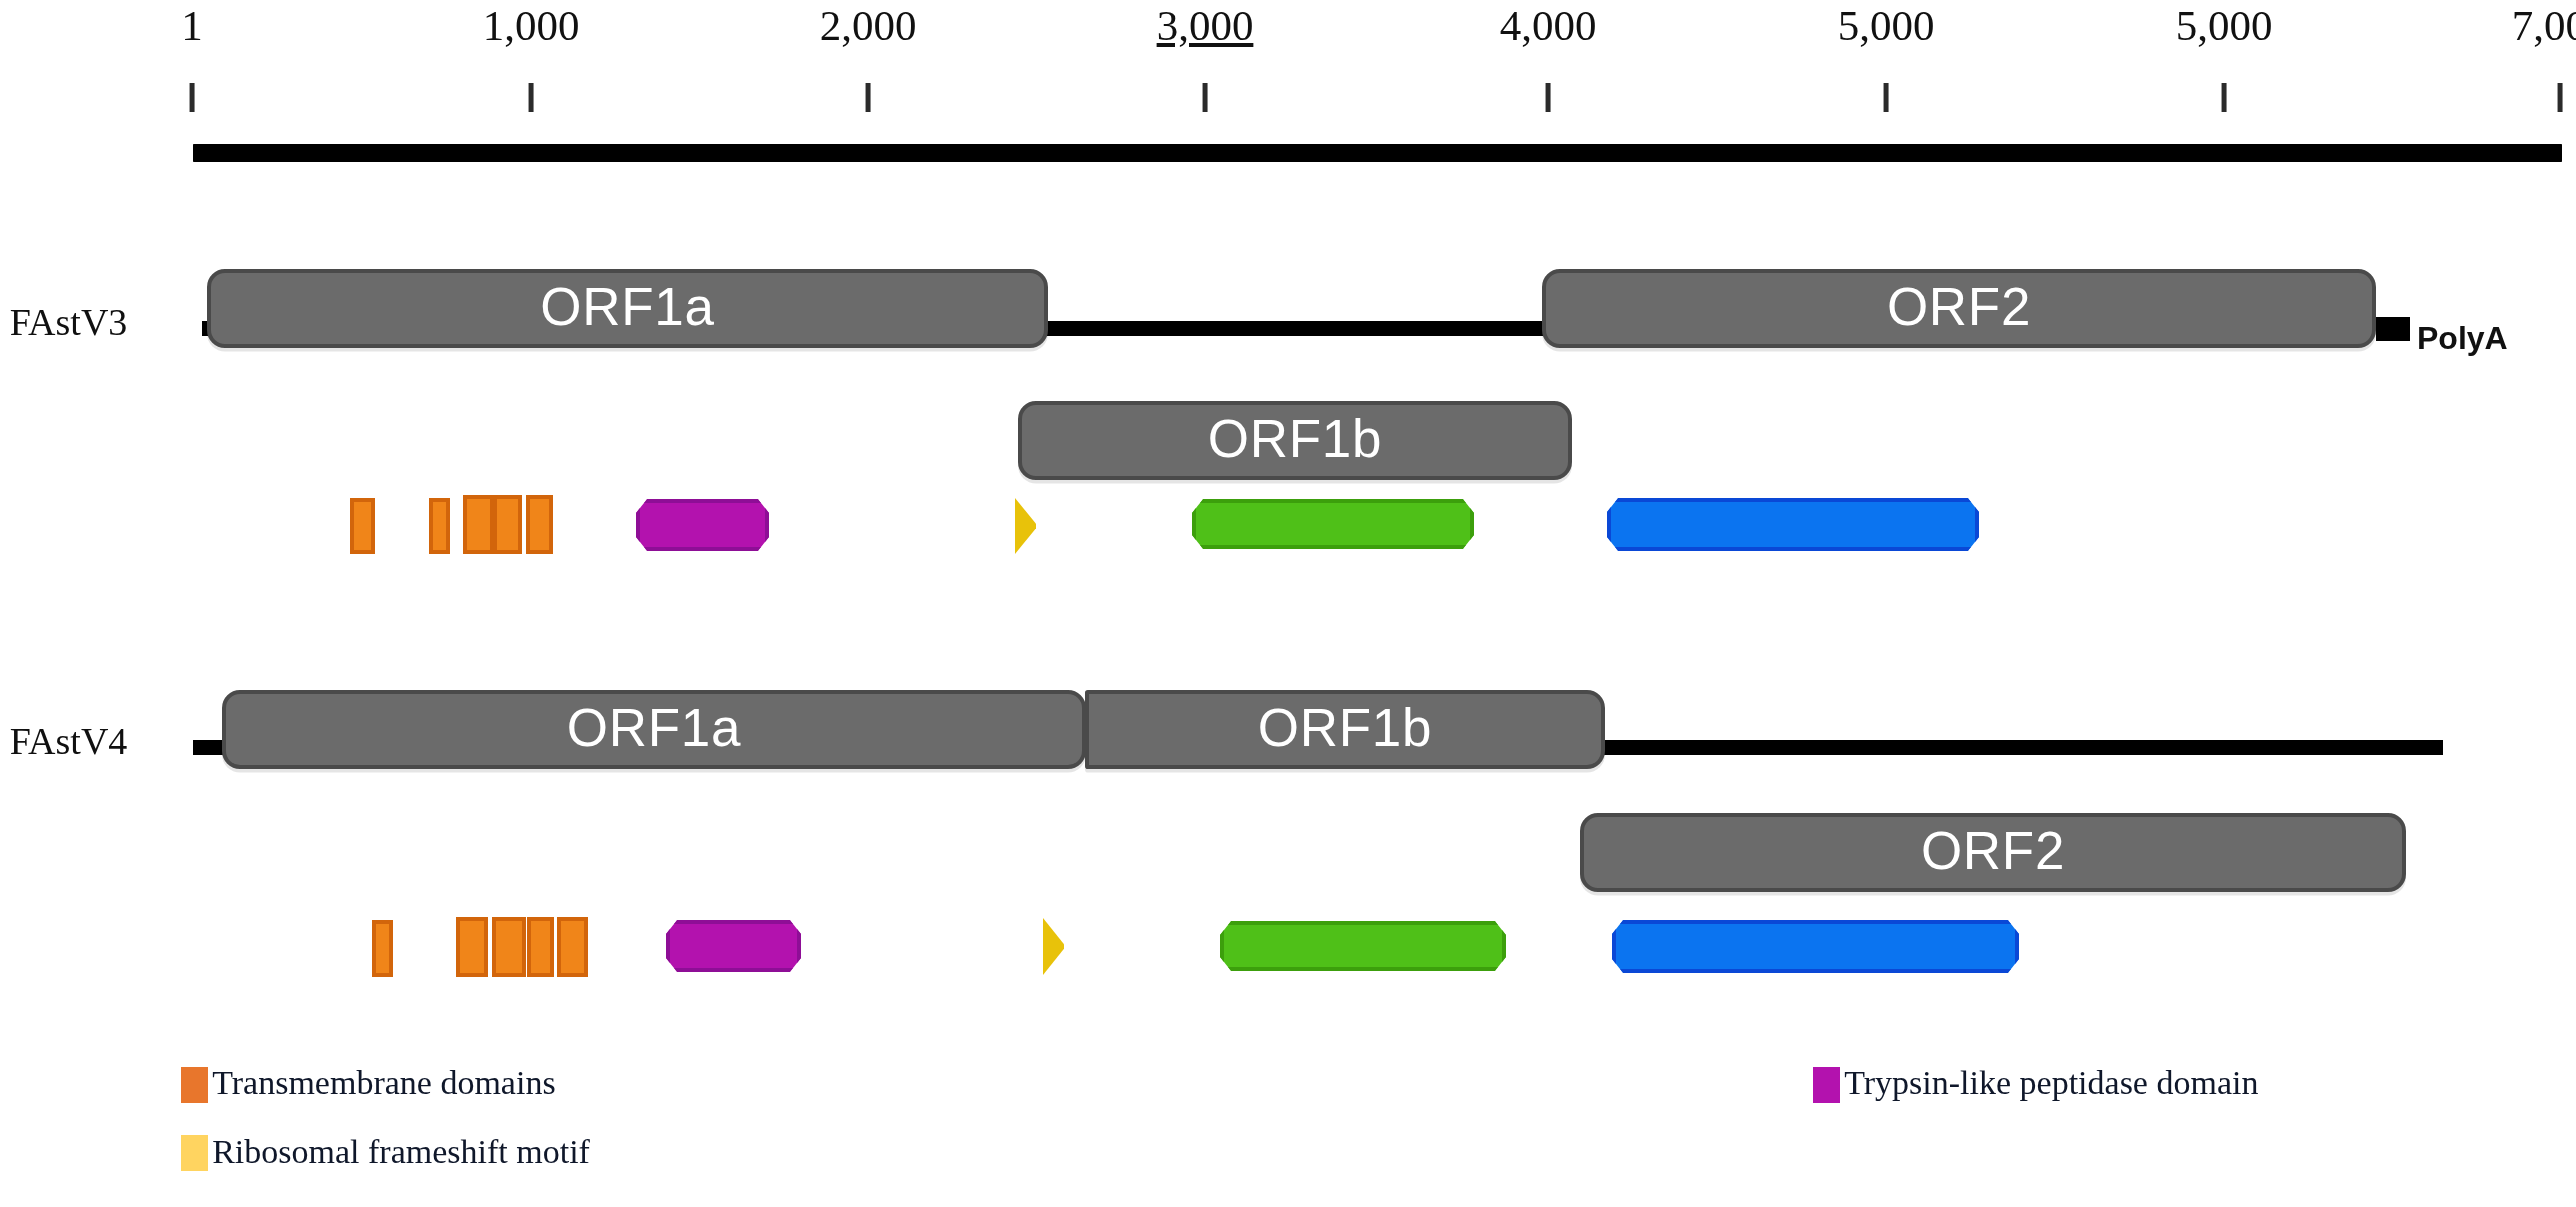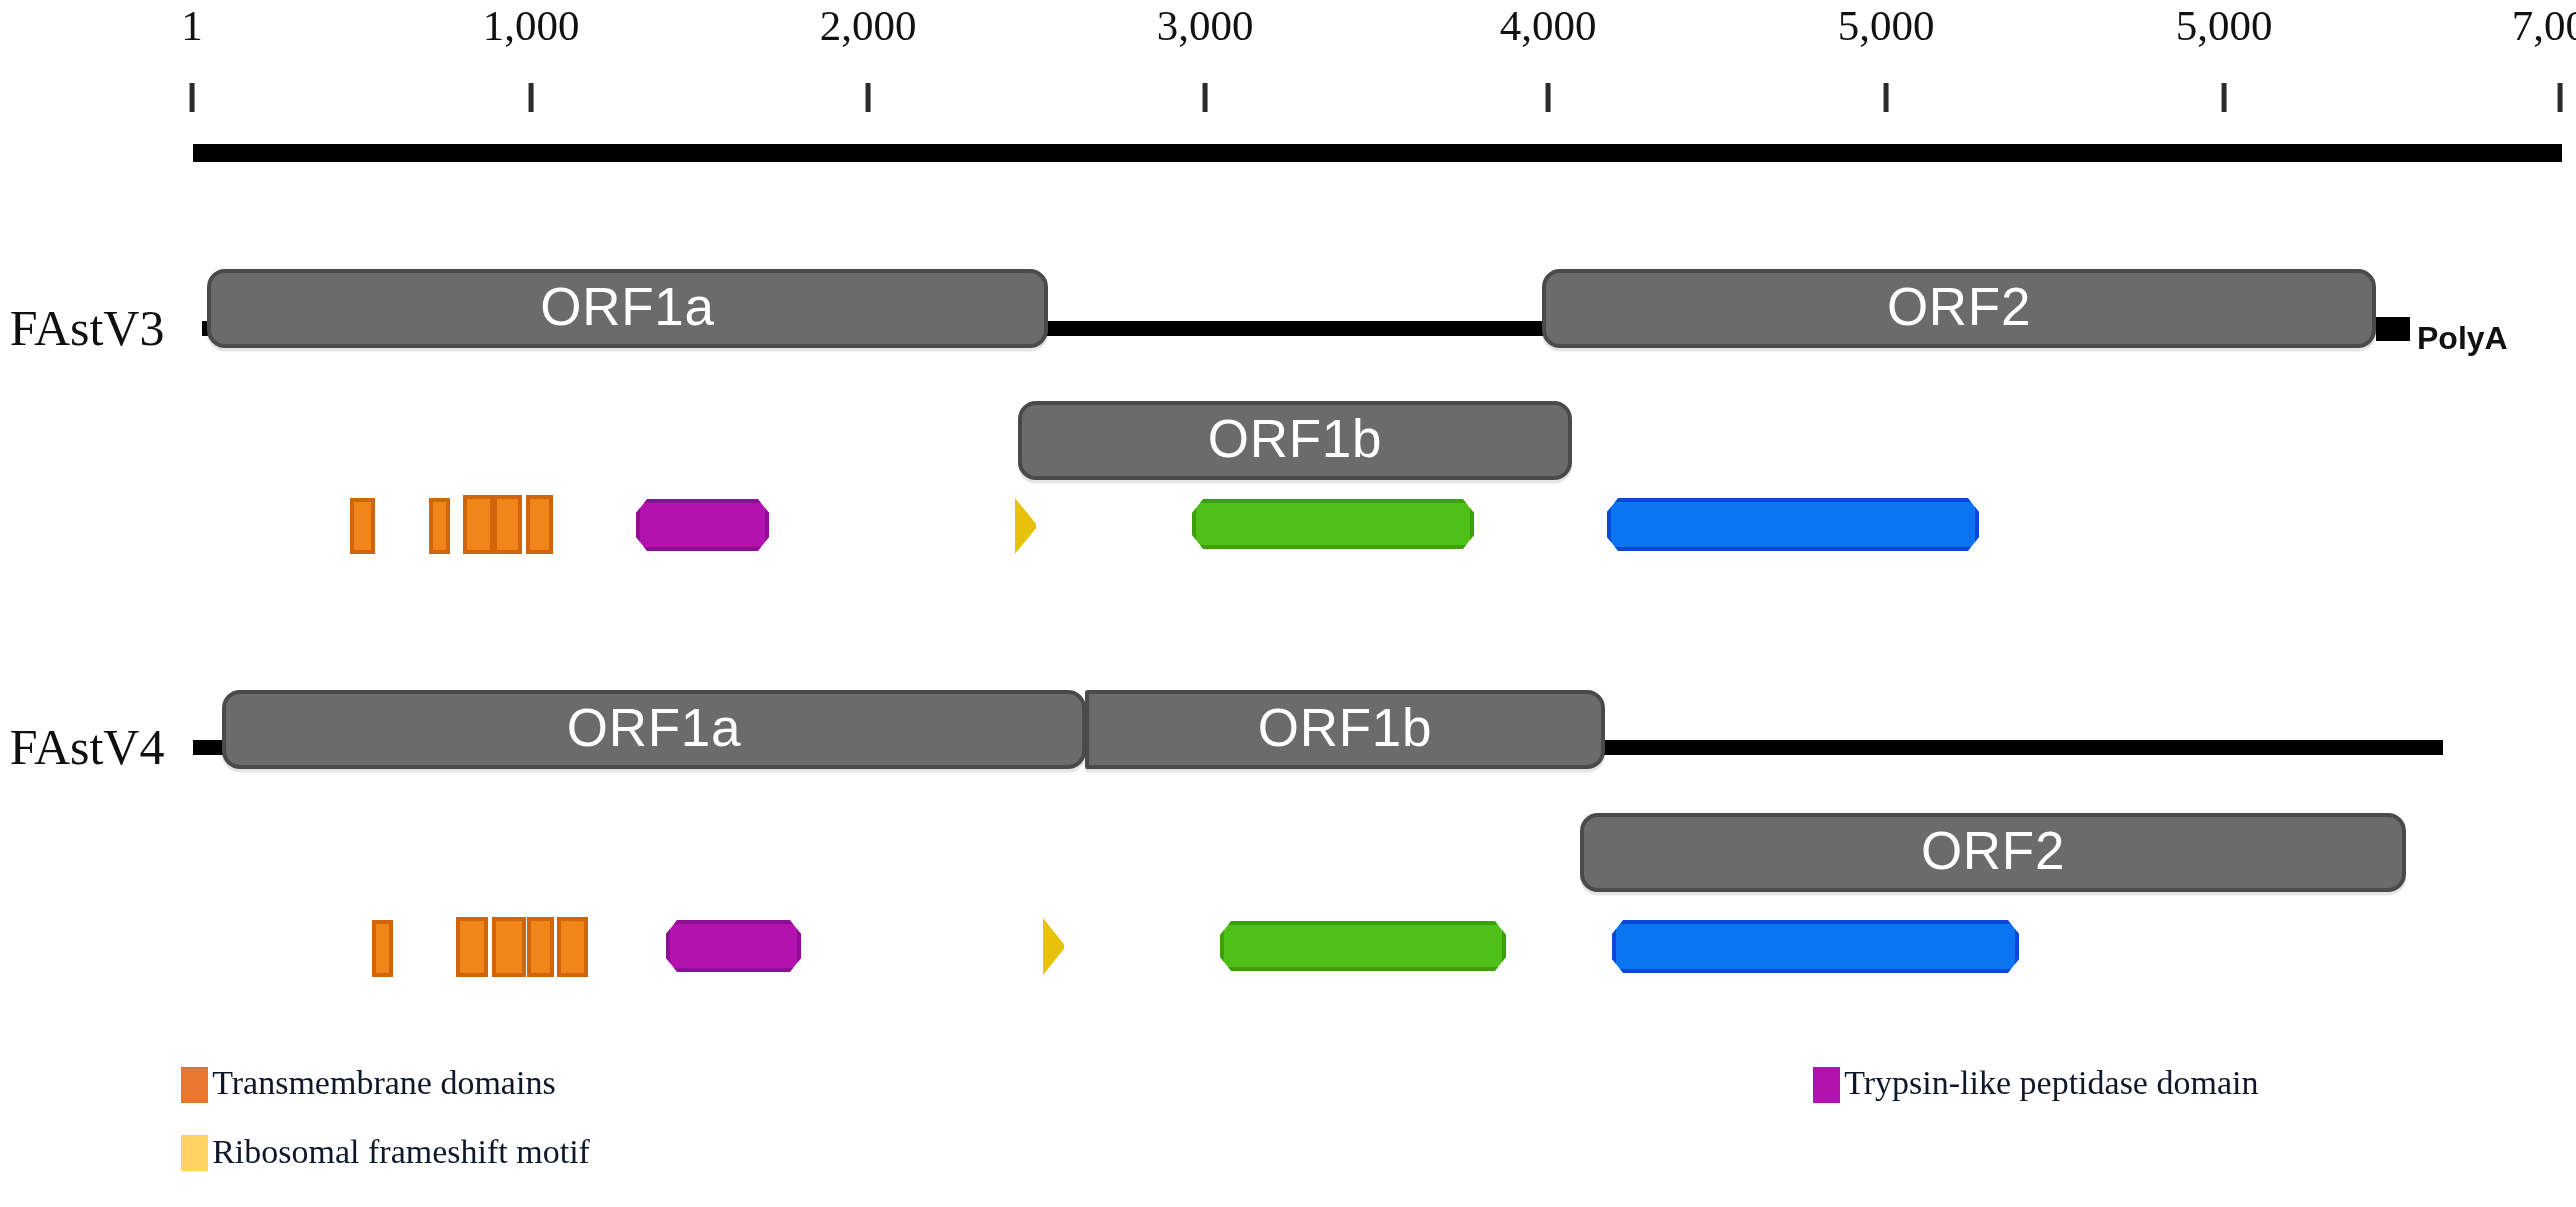--- a/index.html
+++ b/index.html
@@ -21,21 +21,21 @@
     position:absolute;width:4.9px;height:29px;background:#2b2b2b;
     transform:translateX(-50%);
   }
   .genome-ruler{
     position:absolute;background:#000;height:18px;border-radius:0.7px;
   }
 
   
   .row-label{
     position:absolute;font-family:"Liberation Serif", serif;
-    font-size:50px;color:#101010;white-space:nowrap;line-height:1;
+    font-size:38px;color:#101010;white-space:nowrap;line-height:1;
   }
   .backbone{
     position:absolute;background:#000;height:15.4px;
   }
   .orf{
     position:absolute;background:#6b6b6b;
     border:4.2px solid #4a4a4a;
     box-sizing:border-box;
     display:flex;align-items:center;justify-content:center;
     color:#ffffff;
@@ -93,21 +93,21 @@
 </style>
 </head>
 <body>
 
 <div id="stage">
 
   <div>
     <div class="tick-label" style="left:192px;top:4.2px;">1</div>
     <div class="tick-label" style="left:531px;top:4.2px;">1,000</div>
     <div class="tick-label" style="left:868px;top:4.2px;">2,000</div>
-    <div class="tick-label" style="left:1205px;top:4.2px;">3,000</div>
+    <div class="tick-label" style="left:1205px;top:4.2px;text-decoration:underline;">3,000</div>
     <div class="tick-label" style="left:1548px;top:4.2px;text-align:right;">4,000</div>
     <div class="tick-label" style="left:1886px;top:4.2px;">5,000</div>
     <div class="tick-label" style="left:2224px;top:4.2px;">5,000</div>
     <div class="tick-label" style="left:2560px;top:4.2px;">7,000</div>
 
     <div class="tick-mark" style="left:192px;top:83px;"></div>
     <div class="tick-mark" style="left:531px;top:83px;"></div>
     <div class="tick-mark" style="left:868px;top:83px;"></div>
     <div class="tick-mark" style="left:1205px;top:83px;"></div>
     <div class="tick-mark" style="left:1548px;top:83px;"></div>

